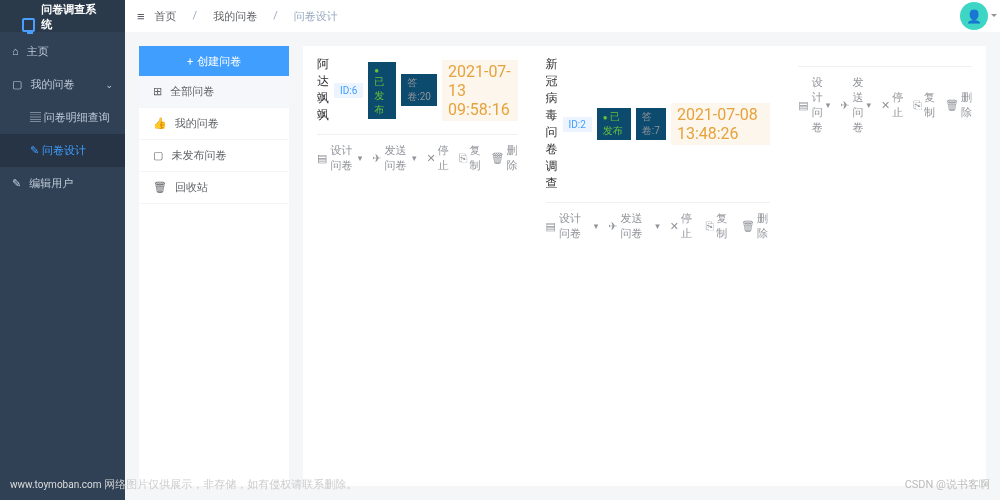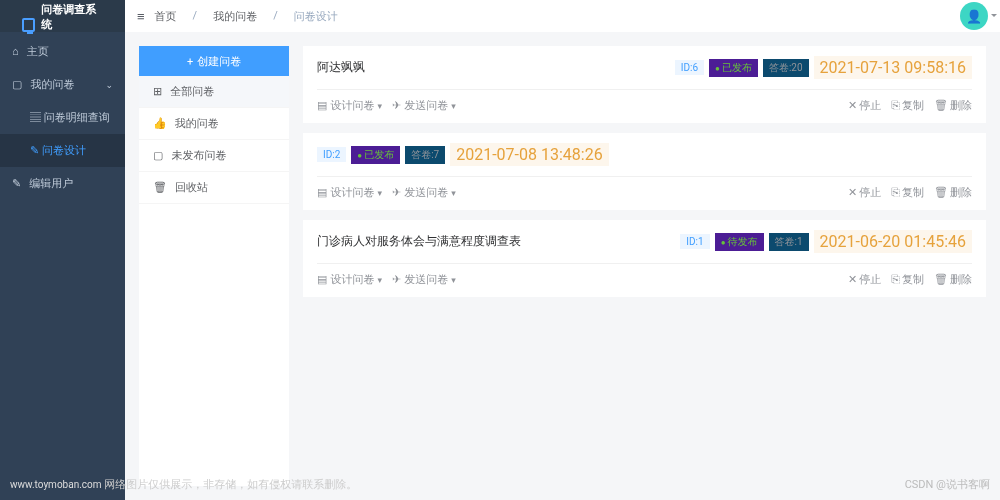--- a/index.html
+++ b/index.html
@@ -21,27 +21,27 @@
 .breadcrumb{display:flex;gap:16px;font-size:11px;color:#97a8be}
 .breadcrumb .bc{color:#606266}
 .breadcrumb .bc.current{color:#97a8be}
 .avatar{margin-left:auto;width:28px;height:28px;border-radius:50%;background:#3dd6c4;display:flex;align-items:center;justify-content:center;position:relative}
 .avatar::after{content:"";position:absolute;right:-9px;top:12px;border:3px solid transparent;border-top-color:#909399}
 .content{flex:1;display:flex;padding:14px;gap:14px}
 .panel{width:150px;background:#fff}
 .create-btn{height:30px;background:#409eff;color:#fff;display:flex;align-items:center;justify-content:center;gap:4px;font-size:11px;cursor:pointer}
 .panel-item{height:32px;display:flex;align-items:center;gap:8px;padding:0 14px;font-size:11px;color:#606266;cursor:pointer;border-bottom:1px solid #f5f5f5}
 .panel-item.active{background:#f5f7fa}
-.list{flex:1;display:flex;flex-direction:column;gap:10px}
+.list{flex:1;display:flex;flex-direction:row;}
 .card{background:#fff;padding:10px 14px}
 .card-head{display:flex;align-items:center;gap:5px}
 .card-title{font-size:12px;color:#303133;flex:1}
 .tag{font-size:10px;padding:2px 6px;border-radius:0}
 .tag-id{background:#ecf5ff;color:#409eff}
-.tag-pub{background:#4c1d95;color:#67c23a}
+.tag-pub{background:#0c4a6e;color:#67c23a}
 .tag-pub::before{content:"●";margin-right:2px;font-size:8px}
 .tag-cnt{background:#0c4a6e;color:#909399}
 .tag-time{background:#fdf6ec;color:#e6a23c;font-size:16px}
 .card-sub{display:flex;align-items:center;gap:10px;margin-top:10px;padding-top:8px;border-top:1px solid #f0f0f0;font-size:11px;color:#909399}
 .dd{display:flex;align-items:center;gap:3px;cursor:pointer}
 .dd::after{content:"▾";font-size:9px}
 .actions{margin-left:auto;display:flex;gap:10px}
 .act{display:flex;align-items:center;gap:2px;cursor:pointer;color:#909399}
 .footer{position:absolute;bottom:8px;left:10px;font-size:11px;color:#ccc}
 .footer .wm{font-size:10px;color:#ddd}
@@ -136,20 +136,21 @@
             <div class="actions">
               <span class="act">✕ <span>停止</span></span>
               <span class="act">⎘ <span>复制</span></span>
               <span class="act">🗑 <span>删除</span></span>
             </div>
           </div>
         </div>
 
         <div class="card">
           <div class="card-head">
+            <span class="card-title">新冠病毒问卷调查</span>
             <span class="tag tag-id">ID:2</span>
             <span class="tag tag-pub">已发布</span>
             <span class="tag tag-cnt">答卷:7</span>
             <span class="tag tag-time">2021-07-08 13:48:26</span>
           </div>
           <div class="card-sub">
             <span class="dd">
                 <span class="ico">▤</span>
                 <span>设计问卷</span>
               </span>
@@ -159,27 +160,20 @@
               </span>
             <div class="actions">
               <span class="act">✕ <span>停止</span></span>
               <span class="act">⎘ <span>复制</span></span>
               <span class="act">🗑 <span>删除</span></span>
             </div>
           </div>
         </div>
 
         <div class="card">
-          <div class="card-head">
-            <span class="card-title">门诊病人对服务体会与满意程度调查表</span>
-            <span class="tag tag-id">ID:1</span>
-            <span class="tag tag-pub">待发布</span>
-            <span class="tag tag-cnt">答卷:1</span>
-            <span class="tag tag-time">2021-06-20 01:45:46</span>
-          </div>
           <div class="card-sub">
             <span class="dd">
                 <span class="ico">▤</span>
                 <span>设计问卷</span>
               </span>
             <span class="dd">
                 <span class="ico">✈</span>
                 <span>发送问卷</span>
               </span>
             <div class="actions">

